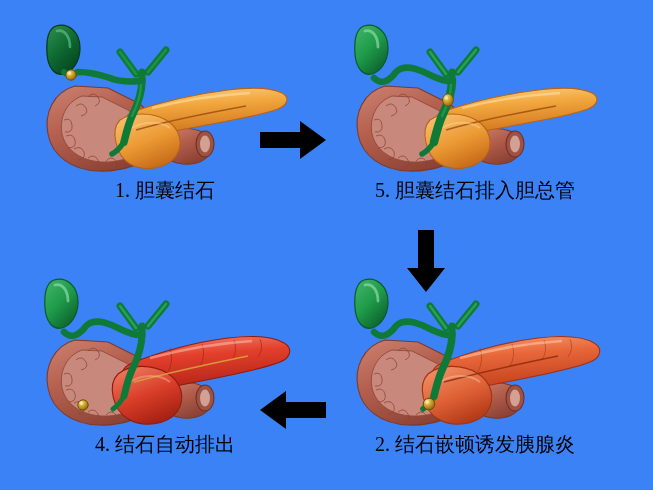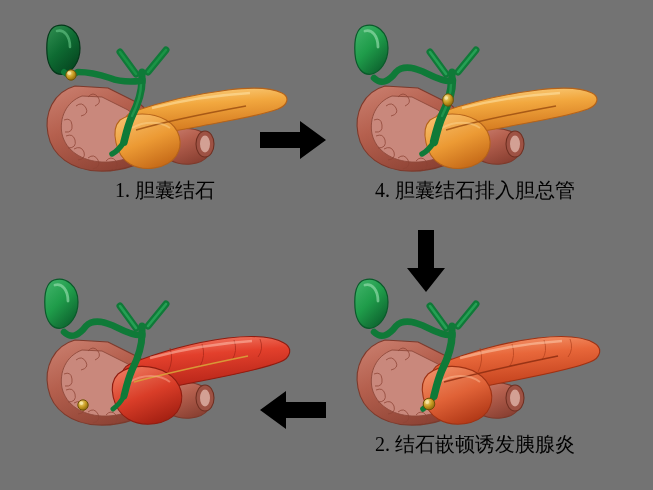--- a/index.html
+++ b/index.html
@@ -11,21 +11,21 @@
   body {
     width: 653px;
     height: 490px;
     position: relative;
     overflow: hidden;
     font-family: "Liberation Serif", "DejaVu Serif", serif;
   }
   .figure-root {
     position: absolute;
     inset: 0;
-    background: #737373;
+    background: #3b82f6;
   }
   .panel {
     position: absolute;
     width: 290px;
     height: 215px;
   }
   .panel-art {
     position: absolute;
     left: 0;
     top: 0;
@@ -225,21 +225,21 @@
           <path d="M34 18 C46 14 58 24 58 40 C58 54 50 64 42 66 C33 68 26 60 25 46 C24 32 26 21 34 18 Z" fill="url(#p2-gb)" stroke="#0a5a2a" stroke-width="1.2"></path>
           <path d="M35 23 C42 21 48 28 48 39" fill="none" stroke="#8fd9a6" stroke-width="2.8" opacity="0.7" stroke-linecap="round"></path>
         </g>
 
         <g>
           <ellipse cx="118" cy="92" rx="5.4" ry="6.2" fill="url(#p2-stone)" stroke="#6d4f06" stroke-width="0.9"></ellipse>
           <circle cx="116.3" cy="90" r="1.8" fill="#f6e6a8" opacity="0.85"></circle>
         </g>
       </svg>
     </div>
-    <div class="panel-caption">4. 胆囊结石排入胆总管</div>
+    <div class="panel-caption">5. 胆囊结石排入胆总管</div>
   </div>
 
   <div class="panel" id="panel-3">
     <div class="panel-art">
       <svg viewBox="0 0 290 172" xmlns="http://www.w3.org/2000/svg">
         <defs>
           <linearGradient id="p3-panc" x1="0" y1="0" x2="0.25" y2="1">
             <stop offset="0" stop-color="#f6a077"></stop>
             <stop offset="0.42" stop-color="#e8673a"></stop>
             <stop offset="1" stop-color="#c2401c"></stop>
@@ -390,20 +390,21 @@
           <path d="M34 18 C46 14 58 24 58 40 C58 54 50 64 42 66 C33 68 26 60 25 46 C24 32 26 21 34 18 Z" fill="url(#p4-gb)" stroke="#0a5a2a" stroke-width="1.2"></path>
           <path d="M35 23 C42 21 48 28 48 39" fill="none" stroke="#8fd9a6" stroke-width="2.8" opacity="0.7" stroke-linecap="round"></path>
         </g>
 
         <g>
           <circle cx="63" cy="143" r="5.2" fill="url(#p4-stone)" stroke="#6d4f06" stroke-width="1"></circle>
           <circle cx="61.4" cy="141.2" r="1.7" fill="#f6e6a8" opacity="0.85"></circle>
         </g>
       </svg>
     </div>
+    <div class="panel-caption">4. 结石自动排出</div>
   </div>
 
   <div class="arrow" id="arrow-right">
     <svg viewBox="0 0 70 44" width="70" height="44" xmlns="http://www.w3.org/2000/svg">
       <path d="M2 14 L42 14 L42 3 L68 22 L42 41 L42 30 L2 30 Z" fill="#000000"></path>
     </svg>
   </div>
 
   <div class="arrow" id="arrow-down">
     <svg viewBox="0 0 44 66" width="44" height="66" xmlns="http://www.w3.org/2000/svg">

